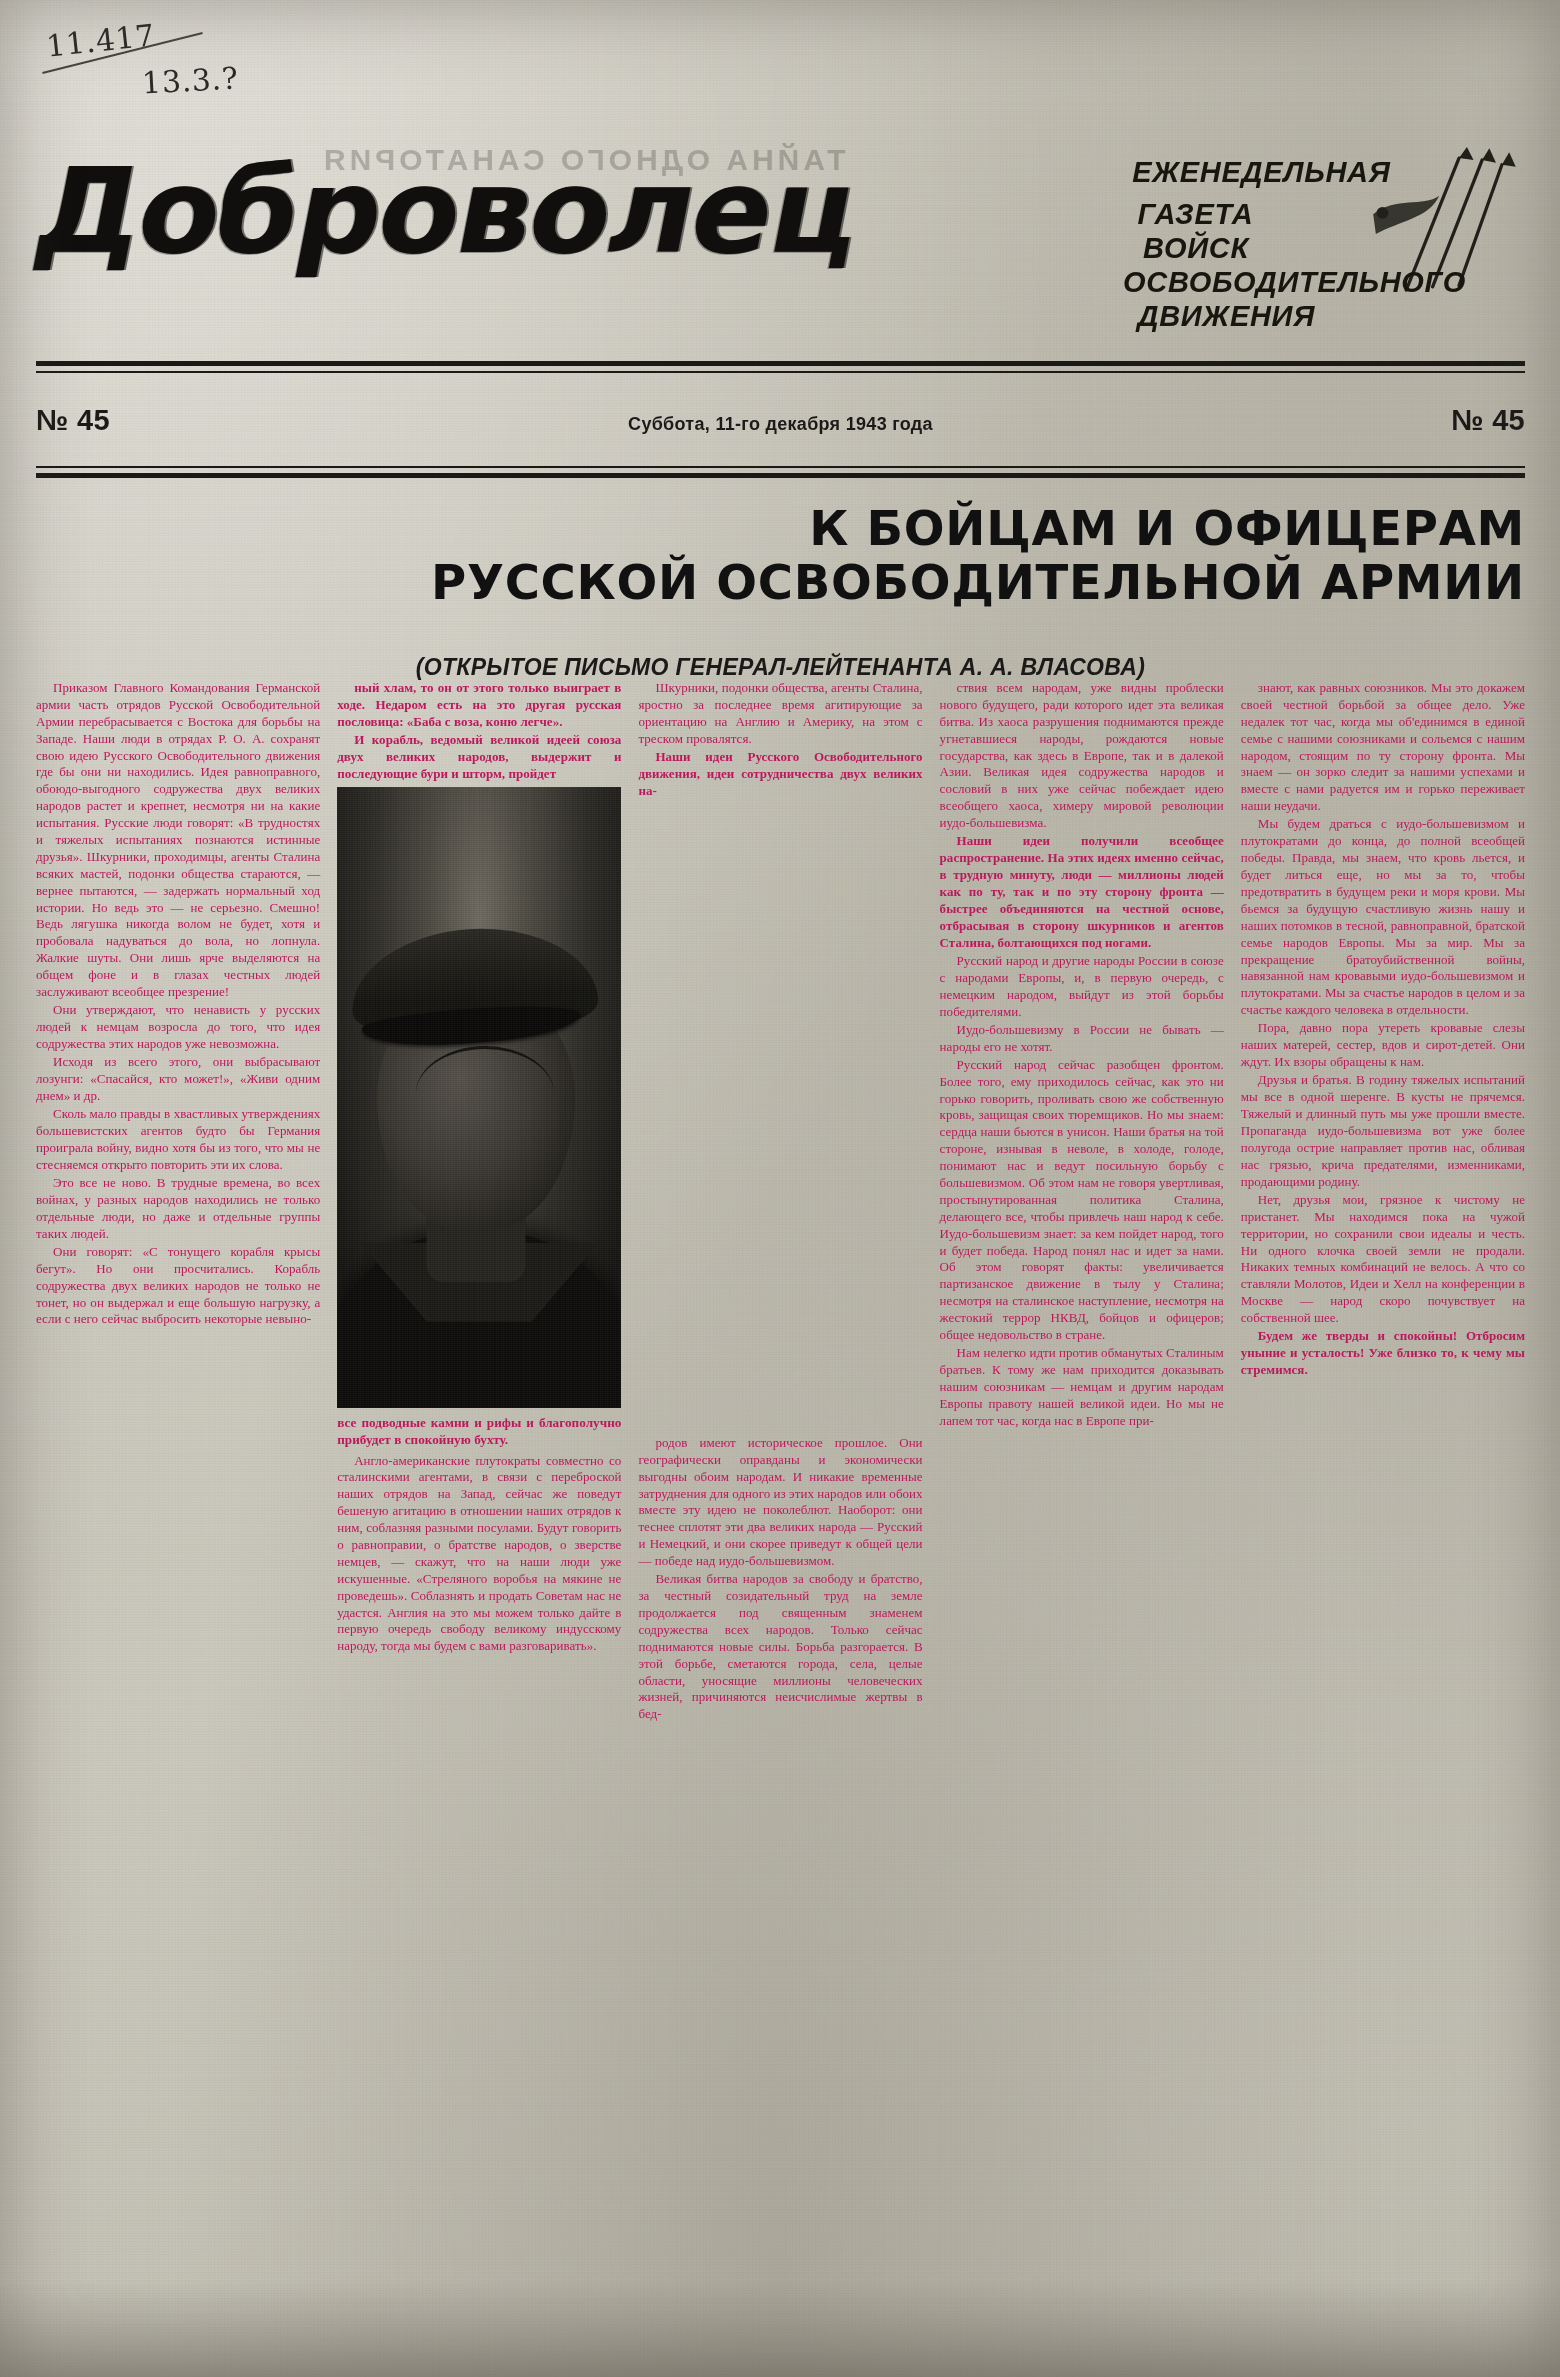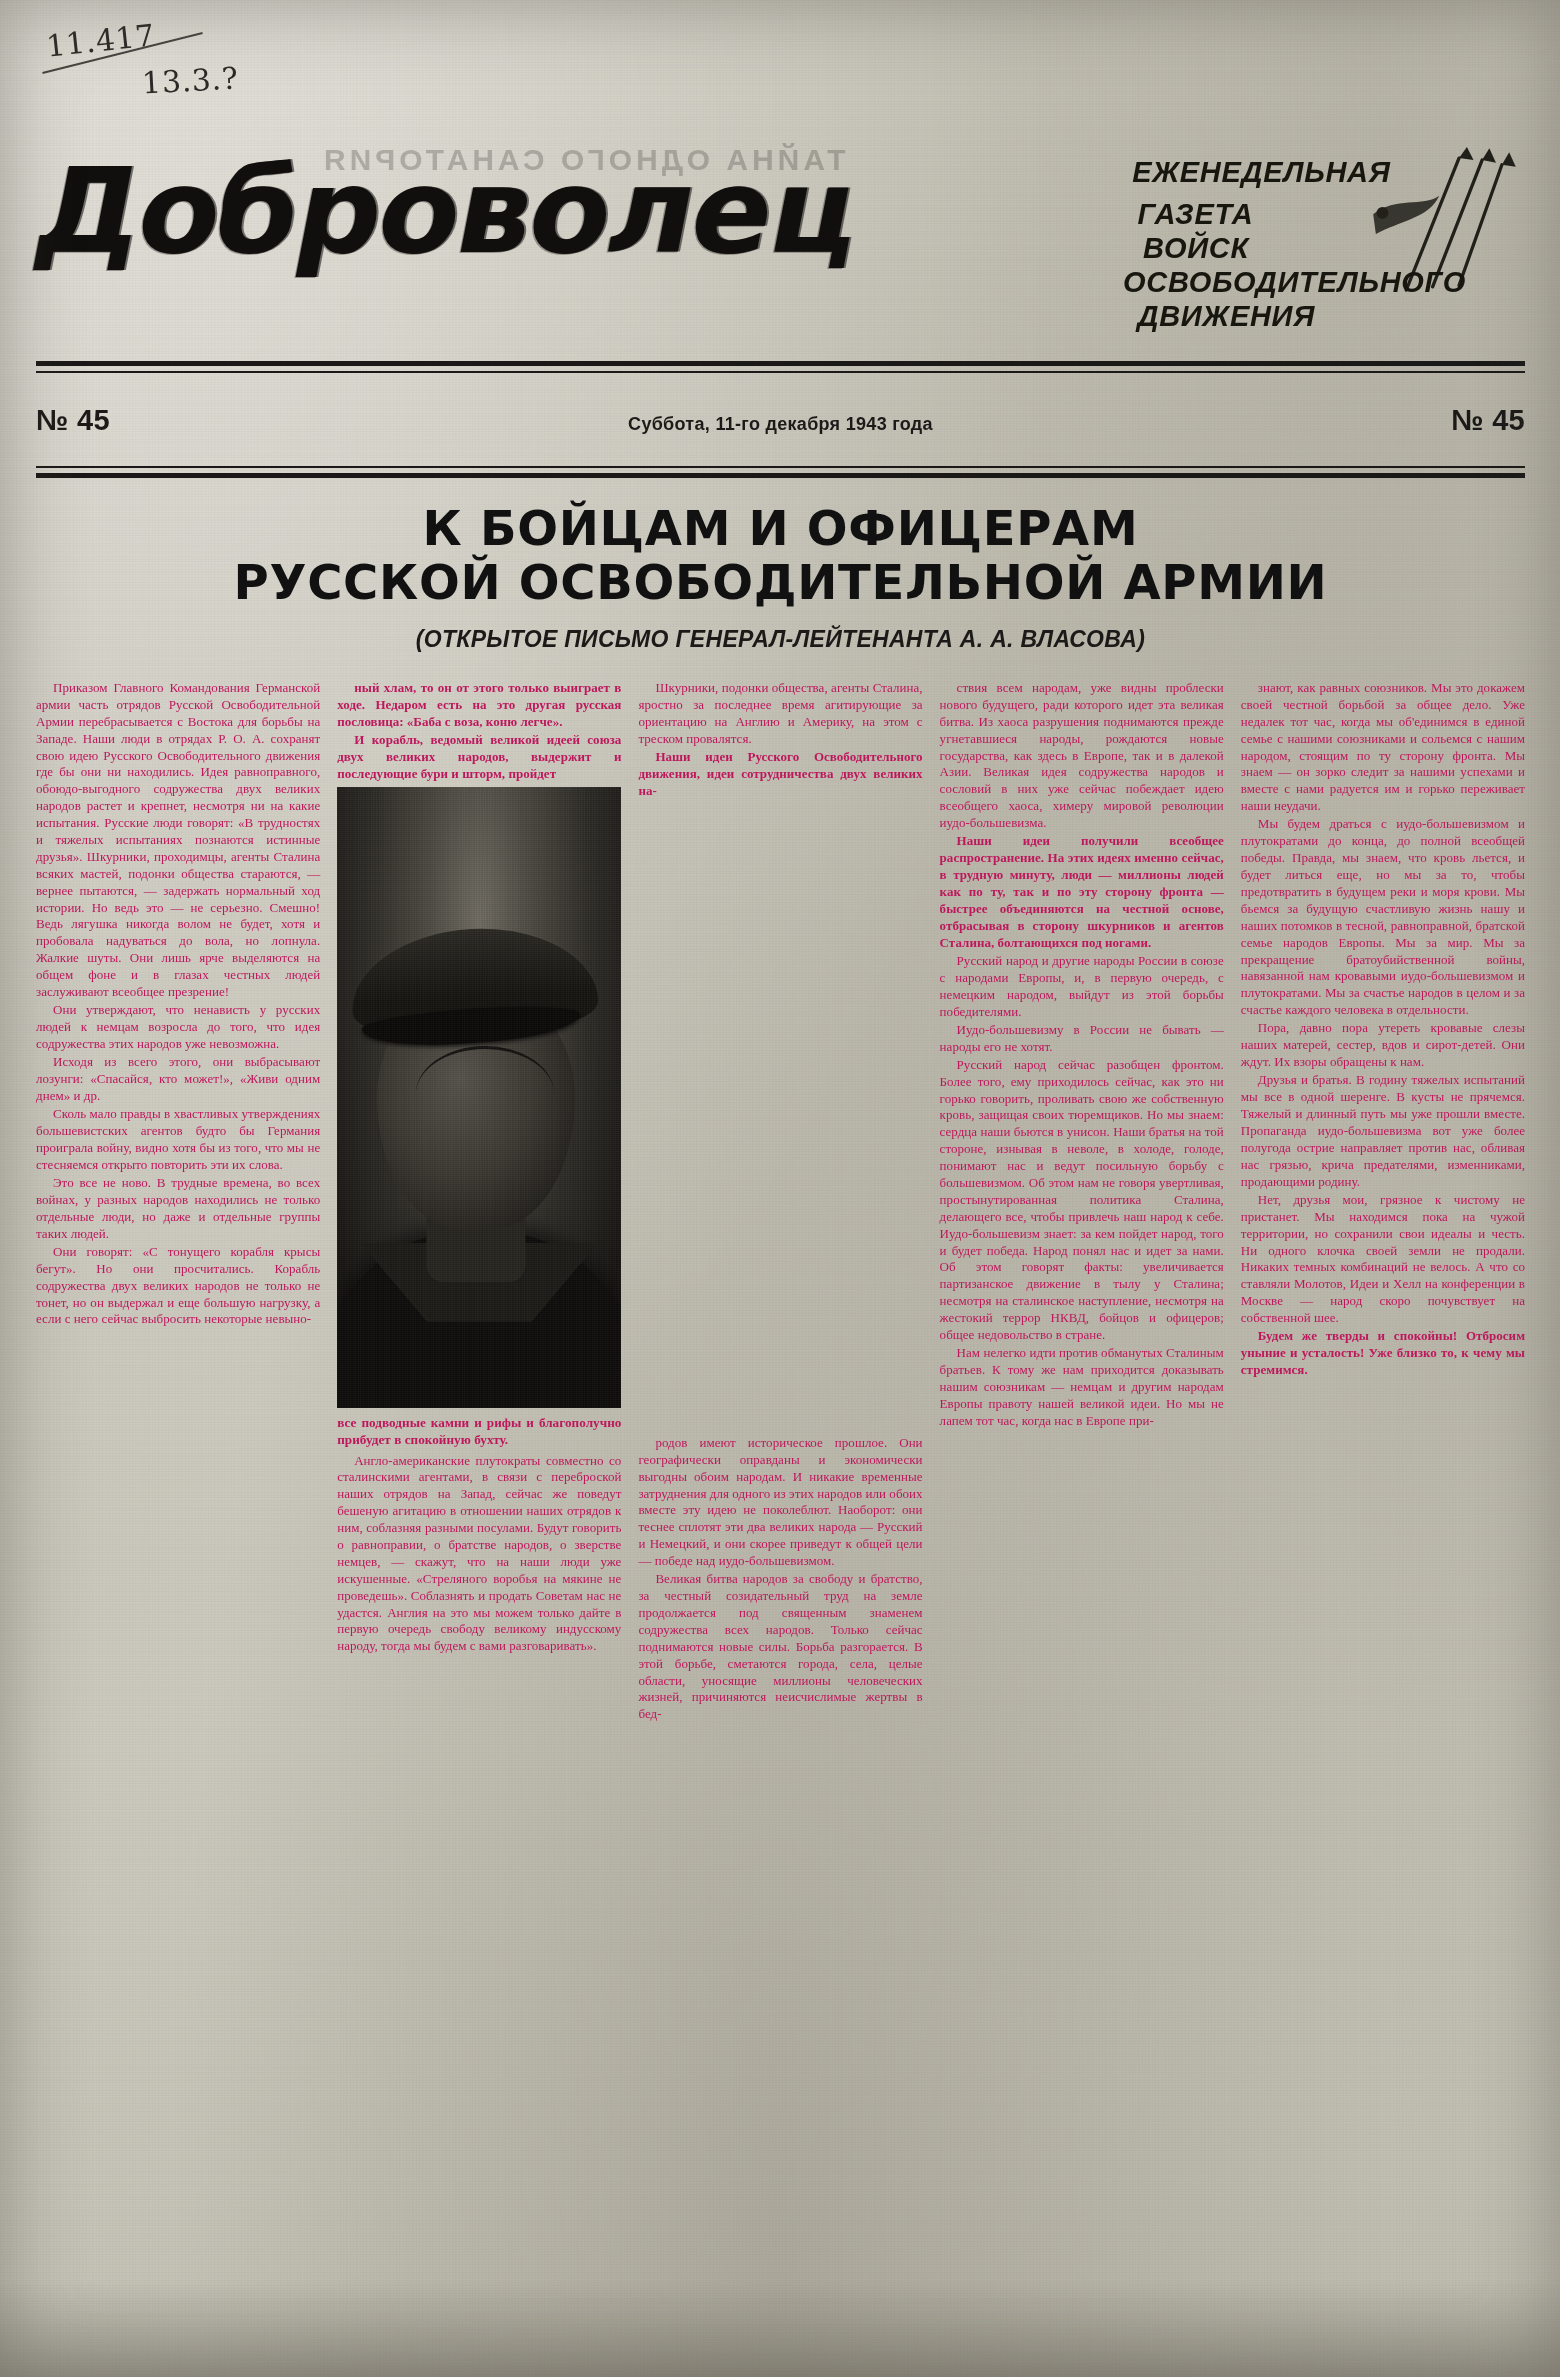--- a/index.html
+++ b/index.html
@@ -153,21 +153,21 @@
   }
   .issuebar .date {
     font-size: 18px;
     font-weight: 700;
   }
 
   
   .headline {
     position: absolute;
     left: 36px; right: 36px;
-    text-align: center;
+    text-align: right;
     font-family: "DejaVu Sans", sans-serif;
     font-weight: 700;
     font-size: 48px;
     line-height: 1.12;
     letter-spacing: 0.7px;
     color: #111;
   }
   .subhead {
     position: absolute;
     left: 36px; right: 36px;
@@ -377,21 +377,21 @@
       <span>№ 45</span>
     </div>
 
     <div class="rule r-thin" style="top:466px"></div>
     <div class="rule r-thick" style="top:473px"></div>
 
     <div class="headline" style="top:502px">
       <div>К БОЙЦАМ И ОФИЦЕРАМ</div>
       <div>РУССКОЙ ОСВОБОДИТЕЛЬНОЙ АРМИИ</div>
     </div>
-    <div class="subhead" style="top:626px">(ОТКРЫТОЕ ПИСЬМО ГЕНЕРАЛ-ЛЕЙТЕНАНТА А. А. ВЛАСОВА)</div>
+    <div class="subhead" style="top:654px">(ОТКРЫТОЕ ПИСЬМО ГЕНЕРАЛ-ЛЕЙТЕНАНТА А. А. ВЛАСОВА)</div>
 
     <div class="columns">
 
       <div class="col">
         <p>Приказом Главного Командования Германской армии часть отрядов Русской Освободительной Армии перебрасывается с Востока для борьбы на Западе. Наши люди в отрядах Р. О. А. сохранят свою идею Русского Освободительного движения где бы они ни находились. Идея равноправного, обоюдо-выгодного содружества двух великих народов растет и крепнет, несмотря ни на какие испытания. Русские люди говорят: «В трудностях и тяжелых испытаниях познаются истинные друзья». Шкурники, проходимцы, агенты Сталина всяких мастей, подонки общества стараются, — вернее пытаются, — задержать нормальный ход истории. Но ведь это — не серьезно. Смешно! Ведь лягушка никогда волом не будет, хотя и пробовала надуваться до вола, но лопнула. Жалкие шуты. Они лишь ярче выделяются на общем фоне и в глазах честных людей заслуживают всеобщее презрение!</p>
         <p>Они утверждают, что ненависть у русских людей к немцам возросла до того, что идея содружества этих народов уже невозможна.</p>
         <p>Исходя из всего этого, они выбрасывают лозунги: «Спасайся, кто может!», «Живи одним днем» и др.</p>
         <p>Сколь мало правды в хвастливых утверждениях большевистских агентов будто бы Германия проиграла войну, видно хотя бы из того, что мы не стесняемся открыто повторить эти их слова.</p>
         <p>Это все не ново. В трудные времена, во всех войнах, у разных народов находились не только отдельные люди, но даже и отдельные группы таких людей.</p>
         <p>Они говорят: «С тонущего корабля крысы бегут». Но они просчитались. Корабль содружества двух великих народов не только не тонет, но он выдержал и еще большую нагрузку, а если с него сейчас выбросить некоторые невыно-</p>

